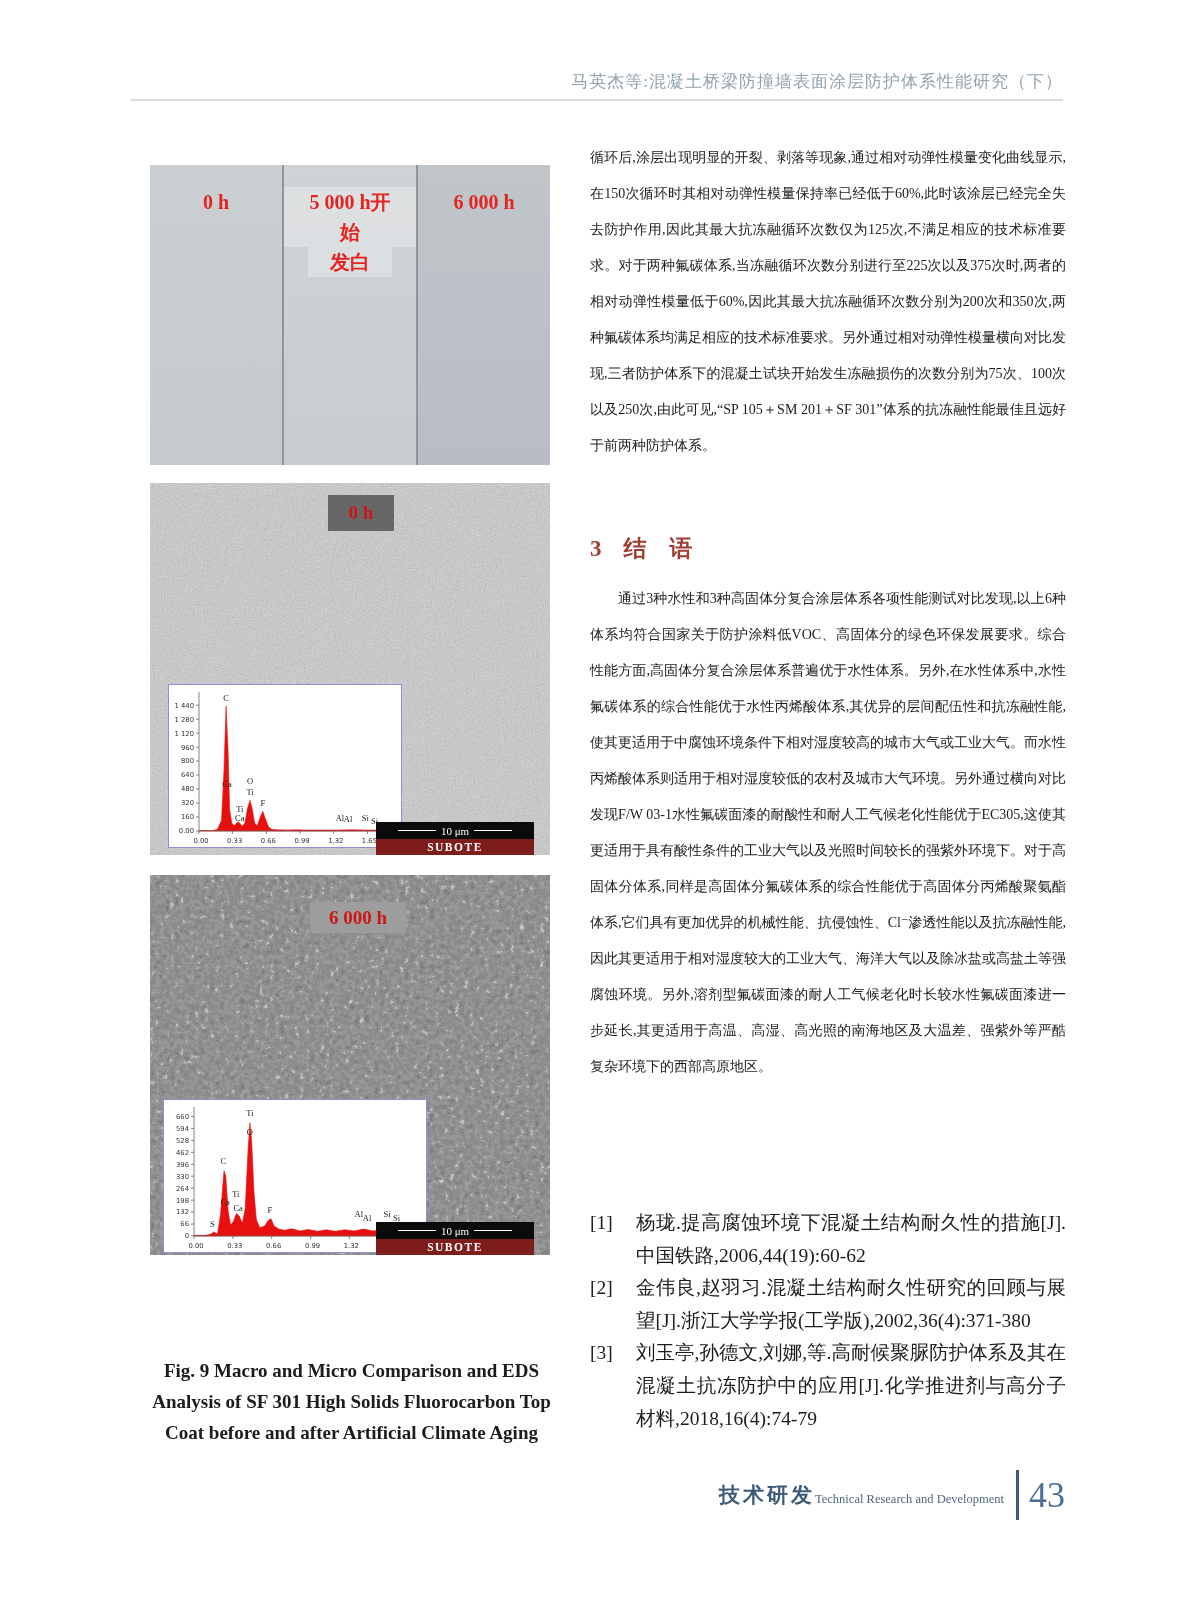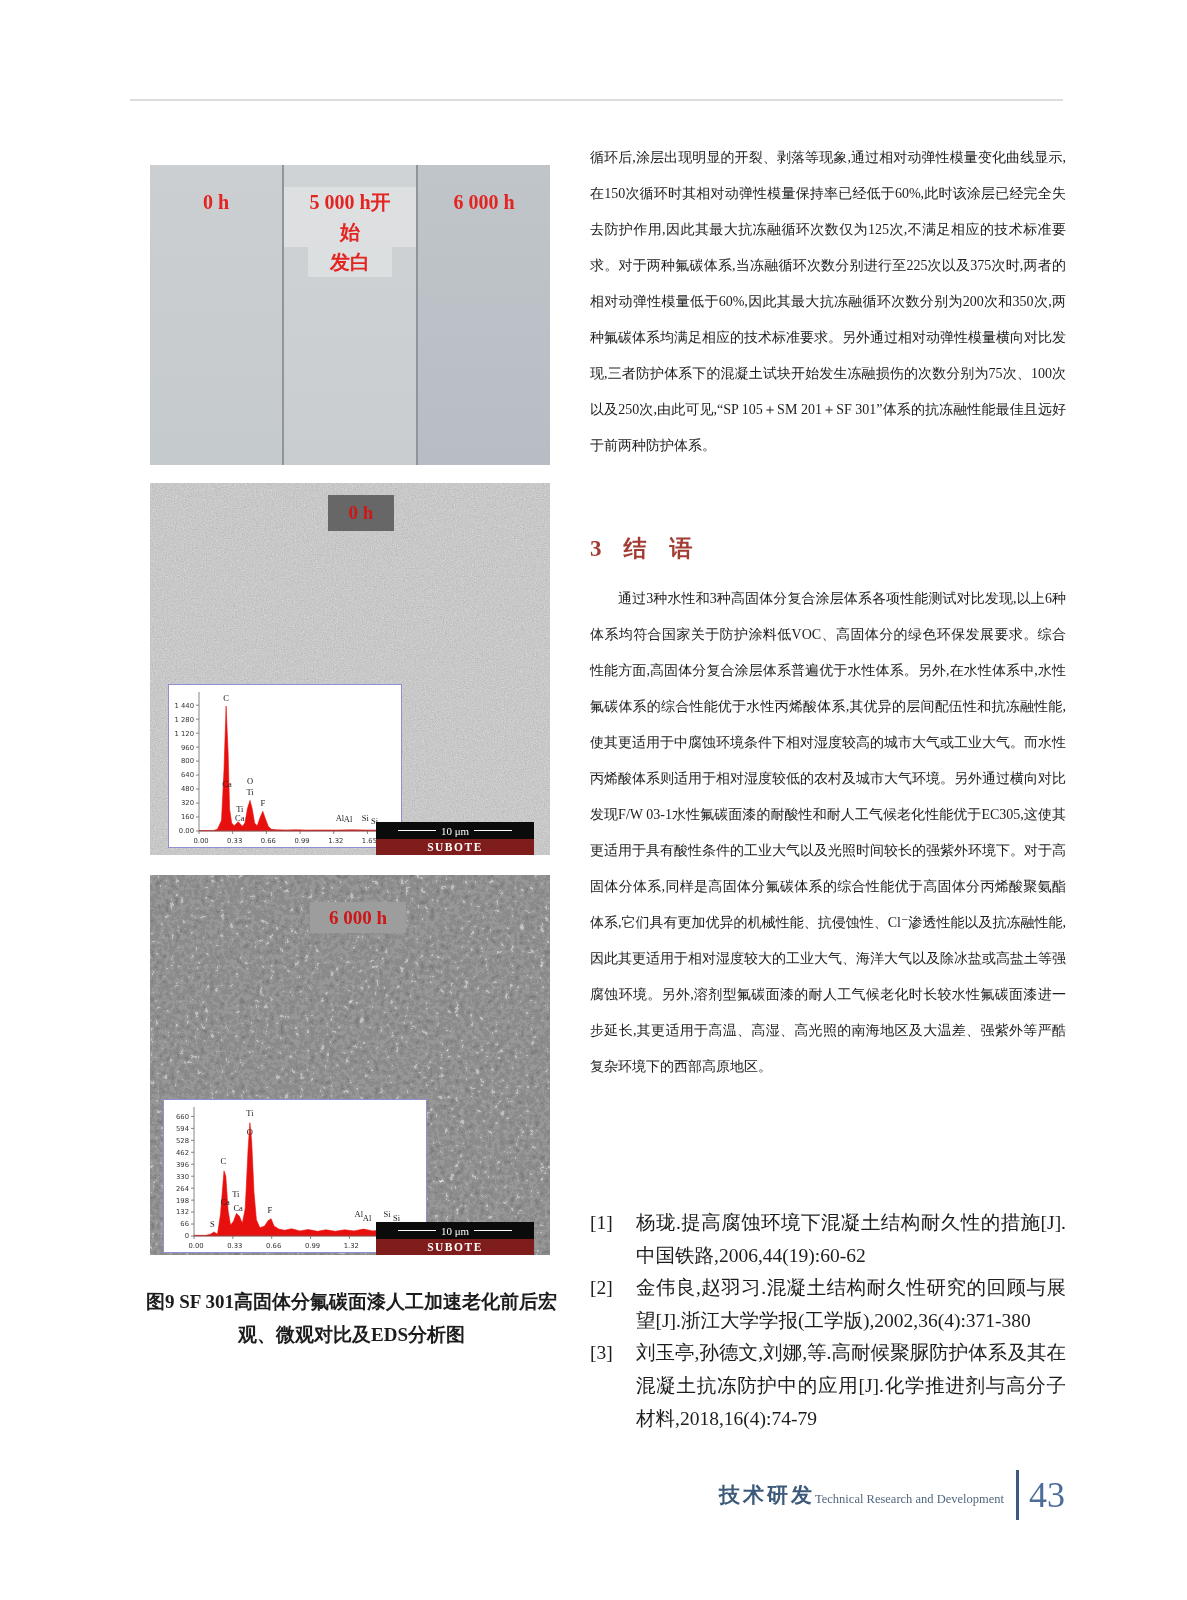--- a/index.html
+++ b/index.html
@@ -83,20 +83,21 @@
         <feColorMatrix type="matrix" values="0.33 0.33 0.33 0 0  0.33 0.33 0.33 0 0  0.33 0.33 0.33 0 0  0 0 0 0 1"></feColorMatrix>
         <feComponentTransfer>
           <feFuncR type="discrete" tableValues="0.13 0.17 0.21 0.26 0.31 0.52 0.80 0.94"></feFuncR>
           <feFuncG type="discrete" tableValues="0.13 0.17 0.21 0.26 0.31 0.52 0.80 0.94"></feFuncG>
           <feFuncB type="discrete" tableValues="0.13 0.17 0.21 0.26 0.31 0.52 0.80 0.94"></feFuncB>
         </feComponentTransfer>
       </filter>
     </defs>
   </svg>
 
+  <div class="running-head">马英杰等:混凝土桥梁防撞墙表面涂层防护体系性能研究（下）</div>
   <div class="head-rule"></div>
 
   <div class="photo-fig">
     <div class="photo-panel p1">
       <div class="photo-label">0 h</div>
     </div>
     <div class="photo-panel p2">
       <div class="photo-label">5 000 h开始</div>
       <div class="photo-label">发白</div>
     </div>
@@ -227,21 +228,21 @@
     <div class="scalebar">
       <div class="sb-row">
         <span class="ln"></span>
           <span>10 μm</span>
           <span class="ln"></span>
       </div>
       <div class="sb-brand">SUBOTE</div>
     </div>
   </div>
 
-  <div class="cap-cn">图9  SF 301高固体分氟碳面漆人工加速老化前后宏观、微观对比及EDS分析图</div>
+  <div class="cap-en">Fig. 9   Macro and Micro Comparison and EDS Analysis of SF 301 High Solids Fluorocarbon Top Coat before and after Artificial Climate Aging</div>
 
   <div class="rcol" id="para1">
     <div class="para">循环后,涂层出现明显的开裂、剥落等现象,通过相对动弹性模量变化曲线显示,在150次循环时其相对动弹性模量保持率已经低于60%,此时该涂层已经完全失去防护作用,因此其最大抗冻融循环次数仅为125次,不满足相应的技术标准要求。对于两种氟碳体系,当冻融循环次数分别进行至225次以及375次时,两者的相对动弹性模量低于60%,因此其最大抗冻融循环次数分别为200次和350次,两种氟碳体系均满足相应的技术标准要求。另外通过相对动弹性模量横向对比发现,三者防护体系下的混凝土试块开始发生冻融损伤的次数分别为75次、100次以及250次,由此可见,“SP 105＋SM 201＋SF 301”体系的抗冻融性能最佳且远好于前两种防护体系。</div>
   </div>
 
   <div class="rcol sec-head">
     <span class="sec-no">3</span>
     <span>结　语</span>
   </div>
 

